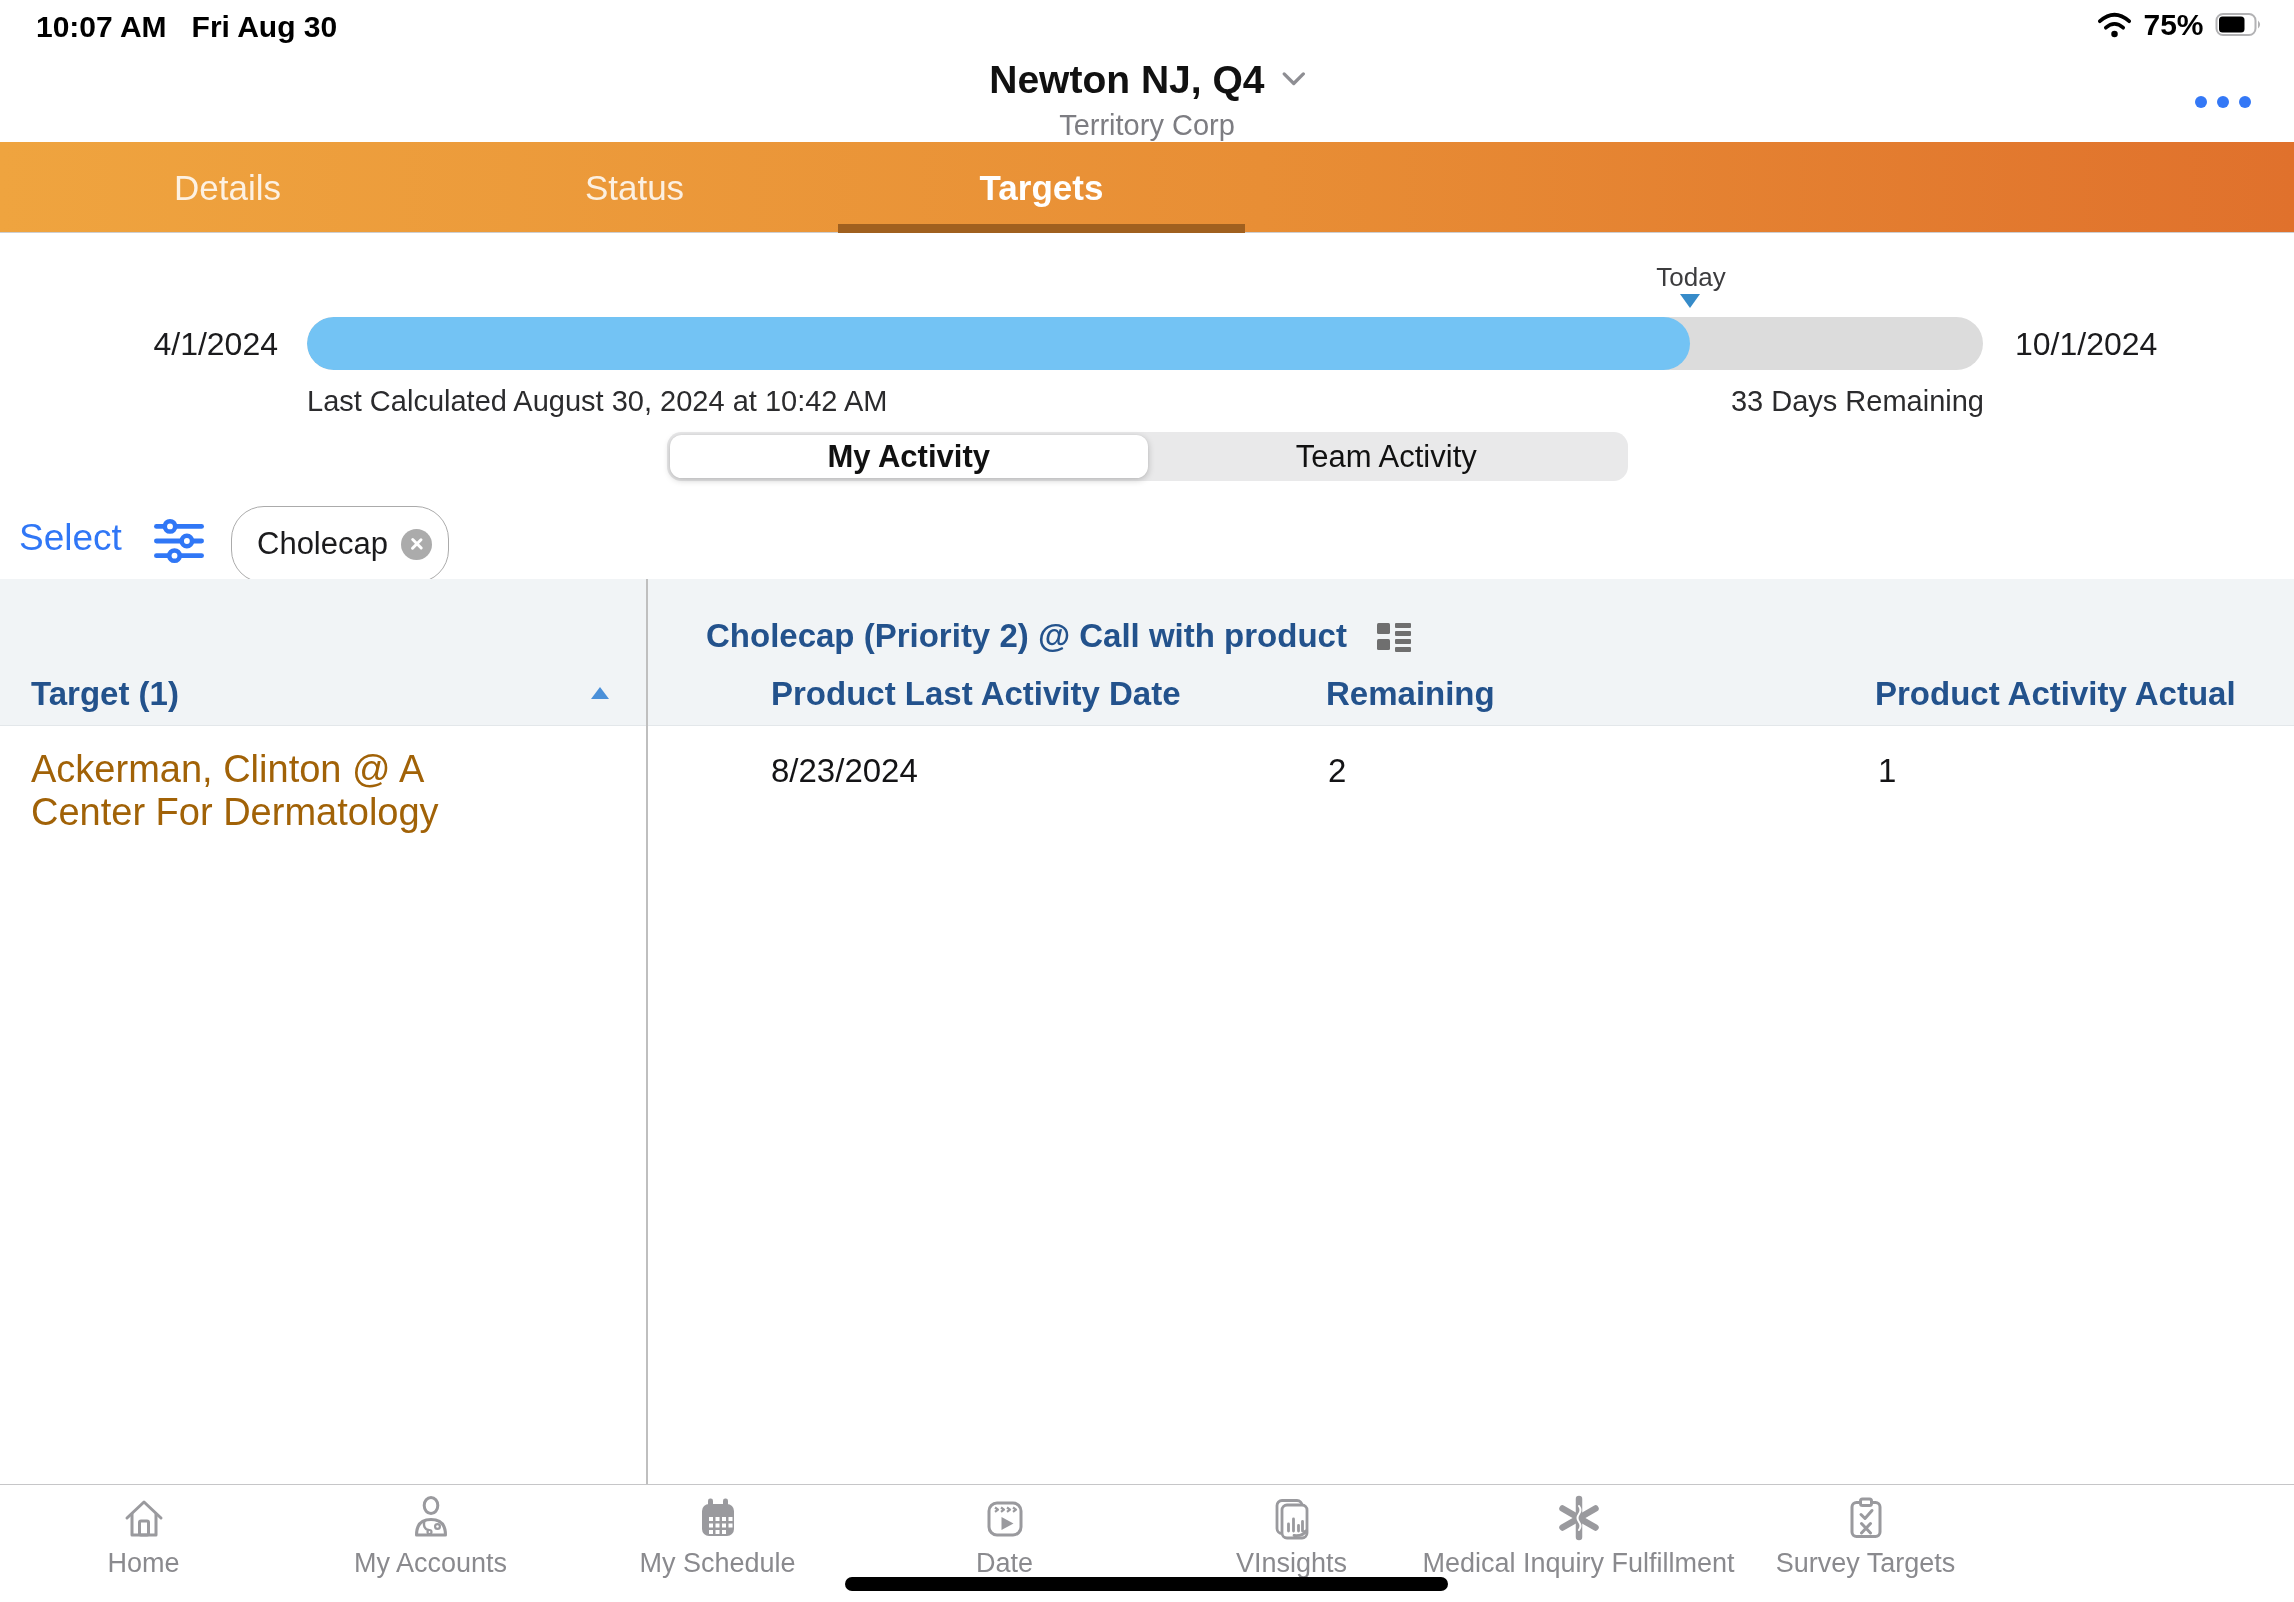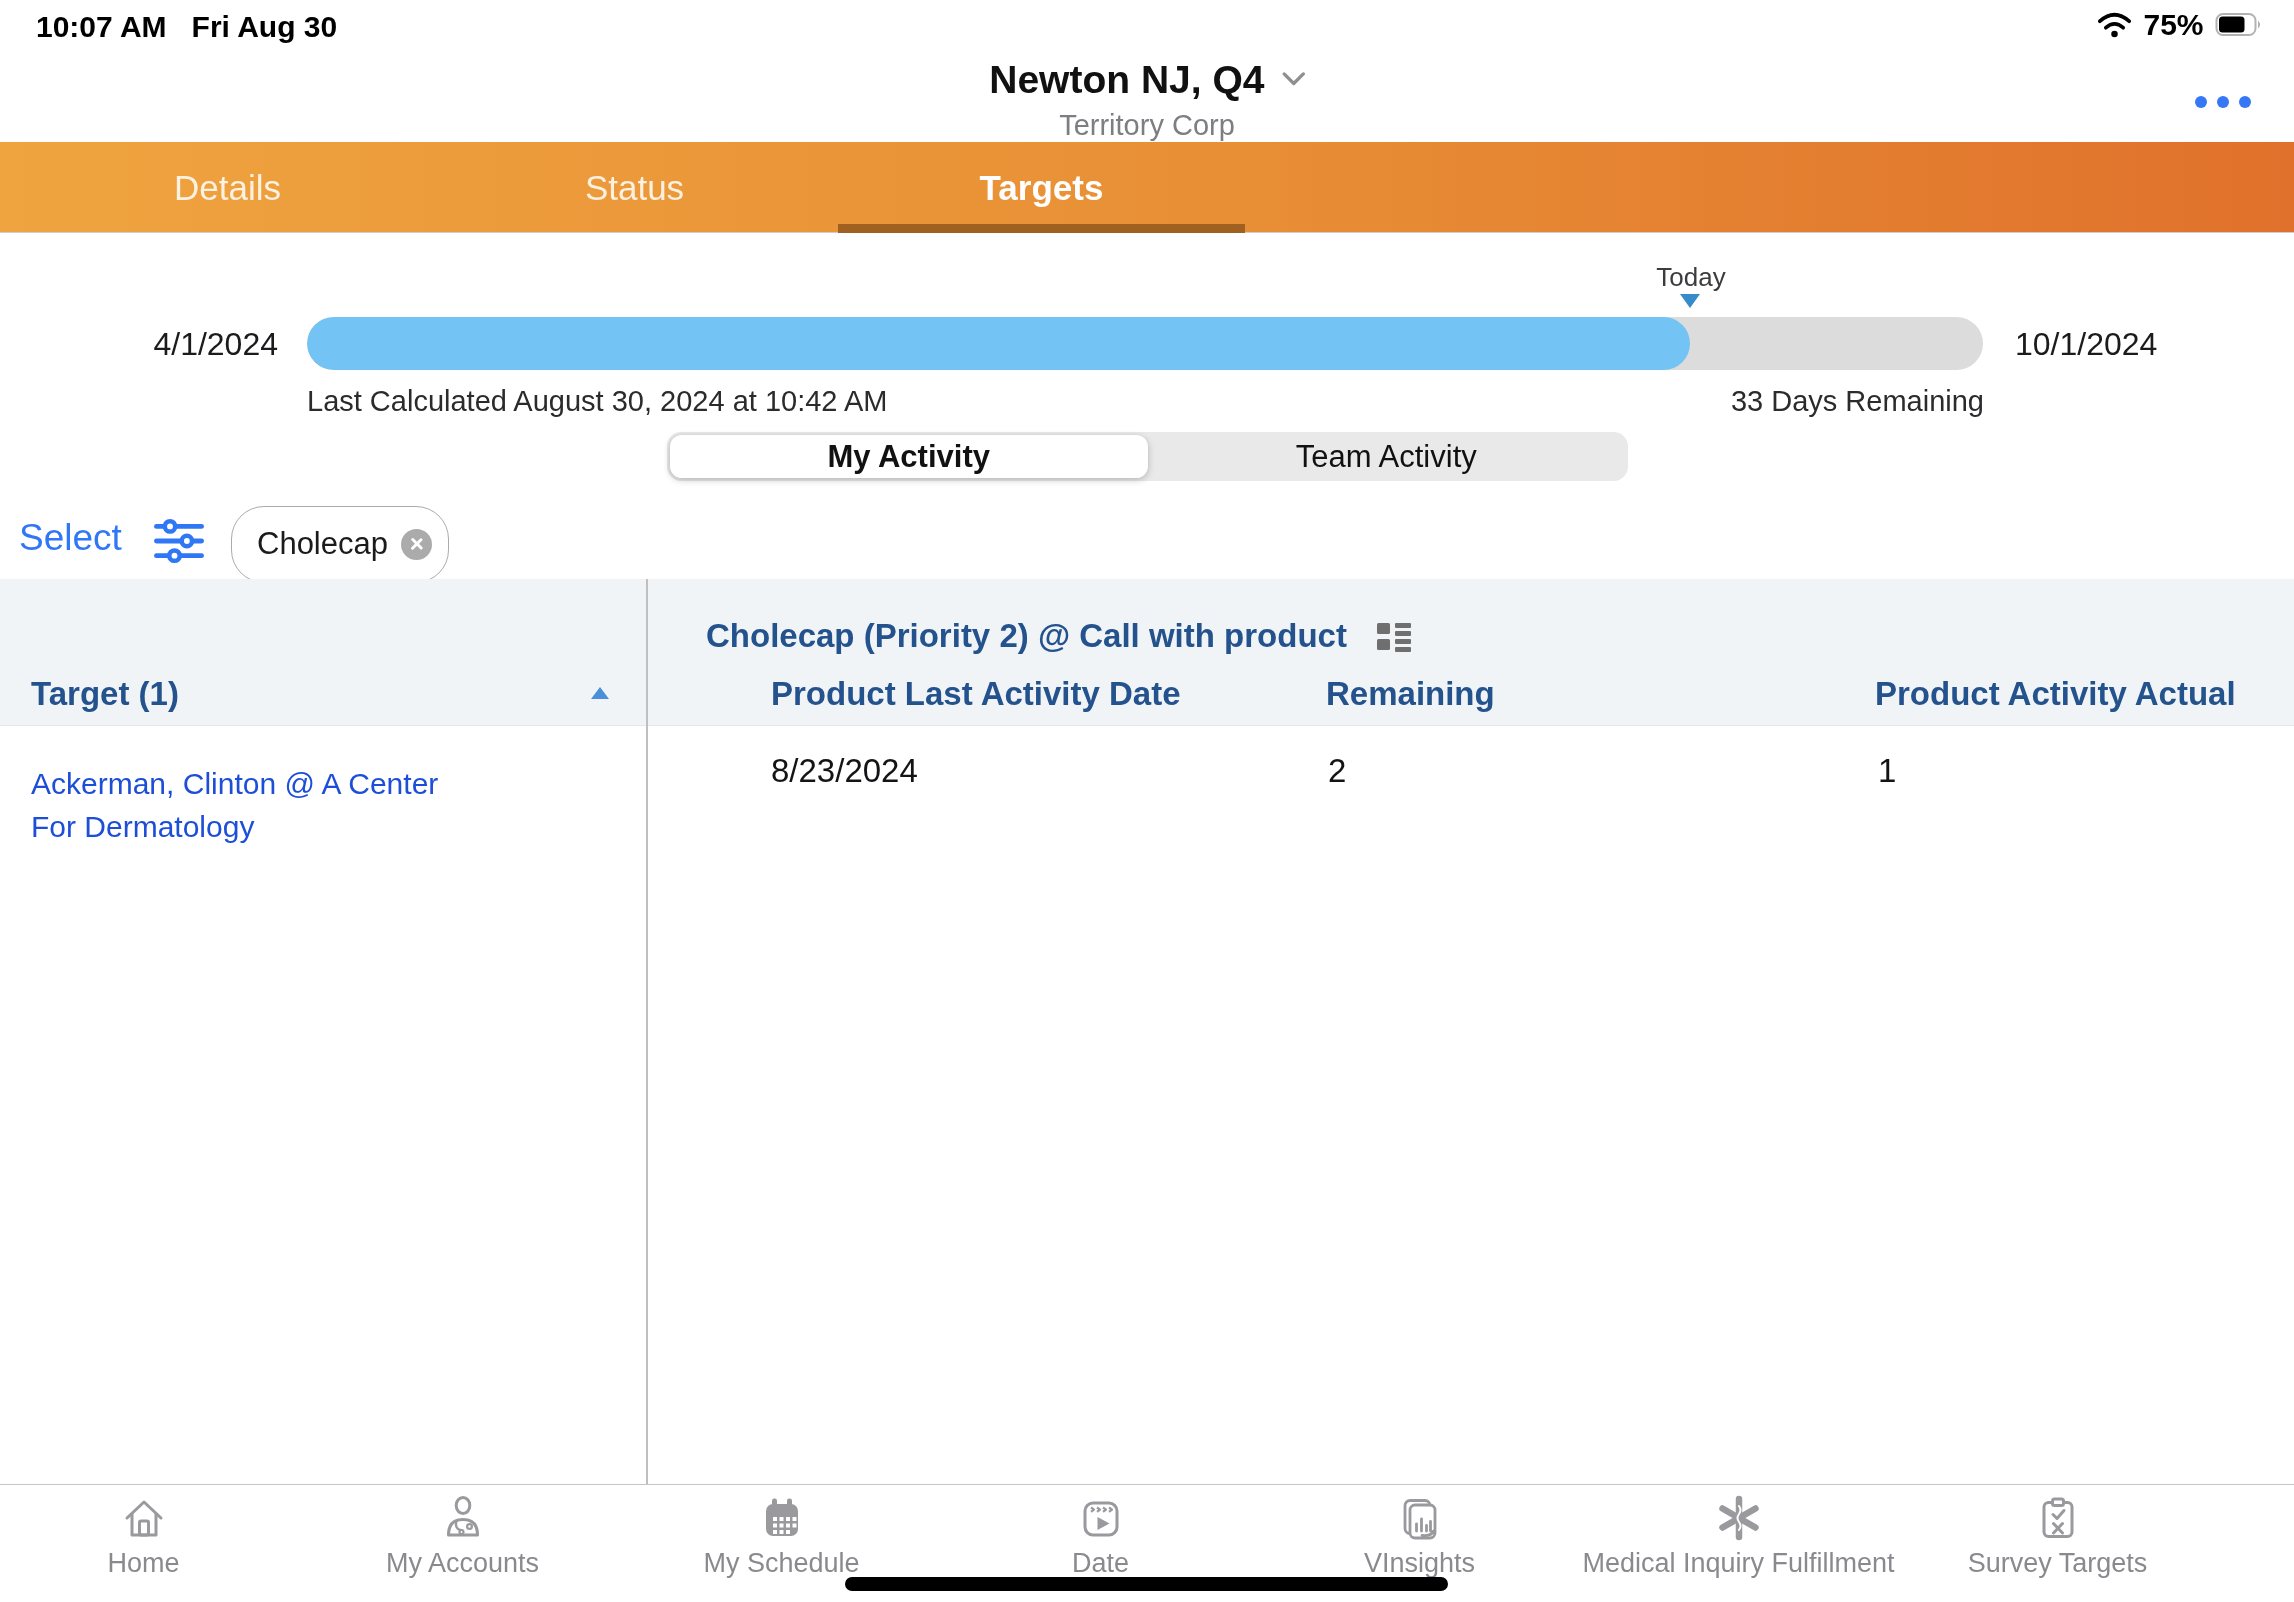--- a/index.html
+++ b/index.html
@@ -66,28 +66,28 @@
   .panel-title { position:absolute; left:706px; top:35px; display:flex; align-items:center; gap:25px; }
   .panel-title-text { font-size:33px; font-weight:700; color:#23528c; }
   .grid-icon { width:44px; height:44px; cursor:pointer; }
   .col-head { position:absolute; top:96px; font-size:33px; font-weight:700; color:#23528c; cursor:pointer; }
   .target-head { left:31px; }
   .sort-asc { position:absolute; left:591px; top:108px; width:0; height:0;
               border-left:9.6px solid transparent; border-right:9.6px solid transparent; border-bottom:12.5px solid #4a90d9; }
   .col-date { left:771px; }
   .col-rem  { left:1326px; }
   .col-act  { left:1875px; }
-  .row-link { position:absolute; left:31px; top:183px; width:432px; font-size:30px; line-height:43px; color:#1d4ed8; cursor:pointer; }
+  .row-link { position:absolute; left:31px; top:169px; width:432px; font-size:38px; line-height:43px; color:#a16207; cursor:pointer; }
   .cell { position:absolute; top:173px; font-size:33px; color:#141416; }
   .cell-date { left:771px; }
   .cell-rem  { left:1328px; }
   .cell-act  { left:1878px; }
 
   
-  .bottomnav { position:absolute; left:0; right:0; bottom:0; height:118px; background:#fff; border-top:1px solid #c6c6c8; display:flex;gap:32px; }
+  .bottomnav { position:absolute; left:0; right:0; bottom:0; height:118px; background:#fff; border-top:1px solid #c6c6c8; display:flex; }
   .nav-item { width:287px; display:flex; flex-direction:column; align-items:center; padding-top:7.7px; cursor:pointer; }
   .nav-icon { width:50px; height:50px; display:flex; align-items:center; justify-content:center; }
   .nav-label { font-size:27px; color:#8a8a8e; margin-top:5.8px; white-space:nowrap; }
   .nav-item.more .nav-label { color:#000; font-weight:700; }
   .home-indicator { position:absolute; left:845px; bottom:11.5px; width:603px; height:13.4px; border-radius:7.7px; background:#000; cursor:pointer; }
 
   svg { display:block; }
 </style>
 </head>
 <body>

